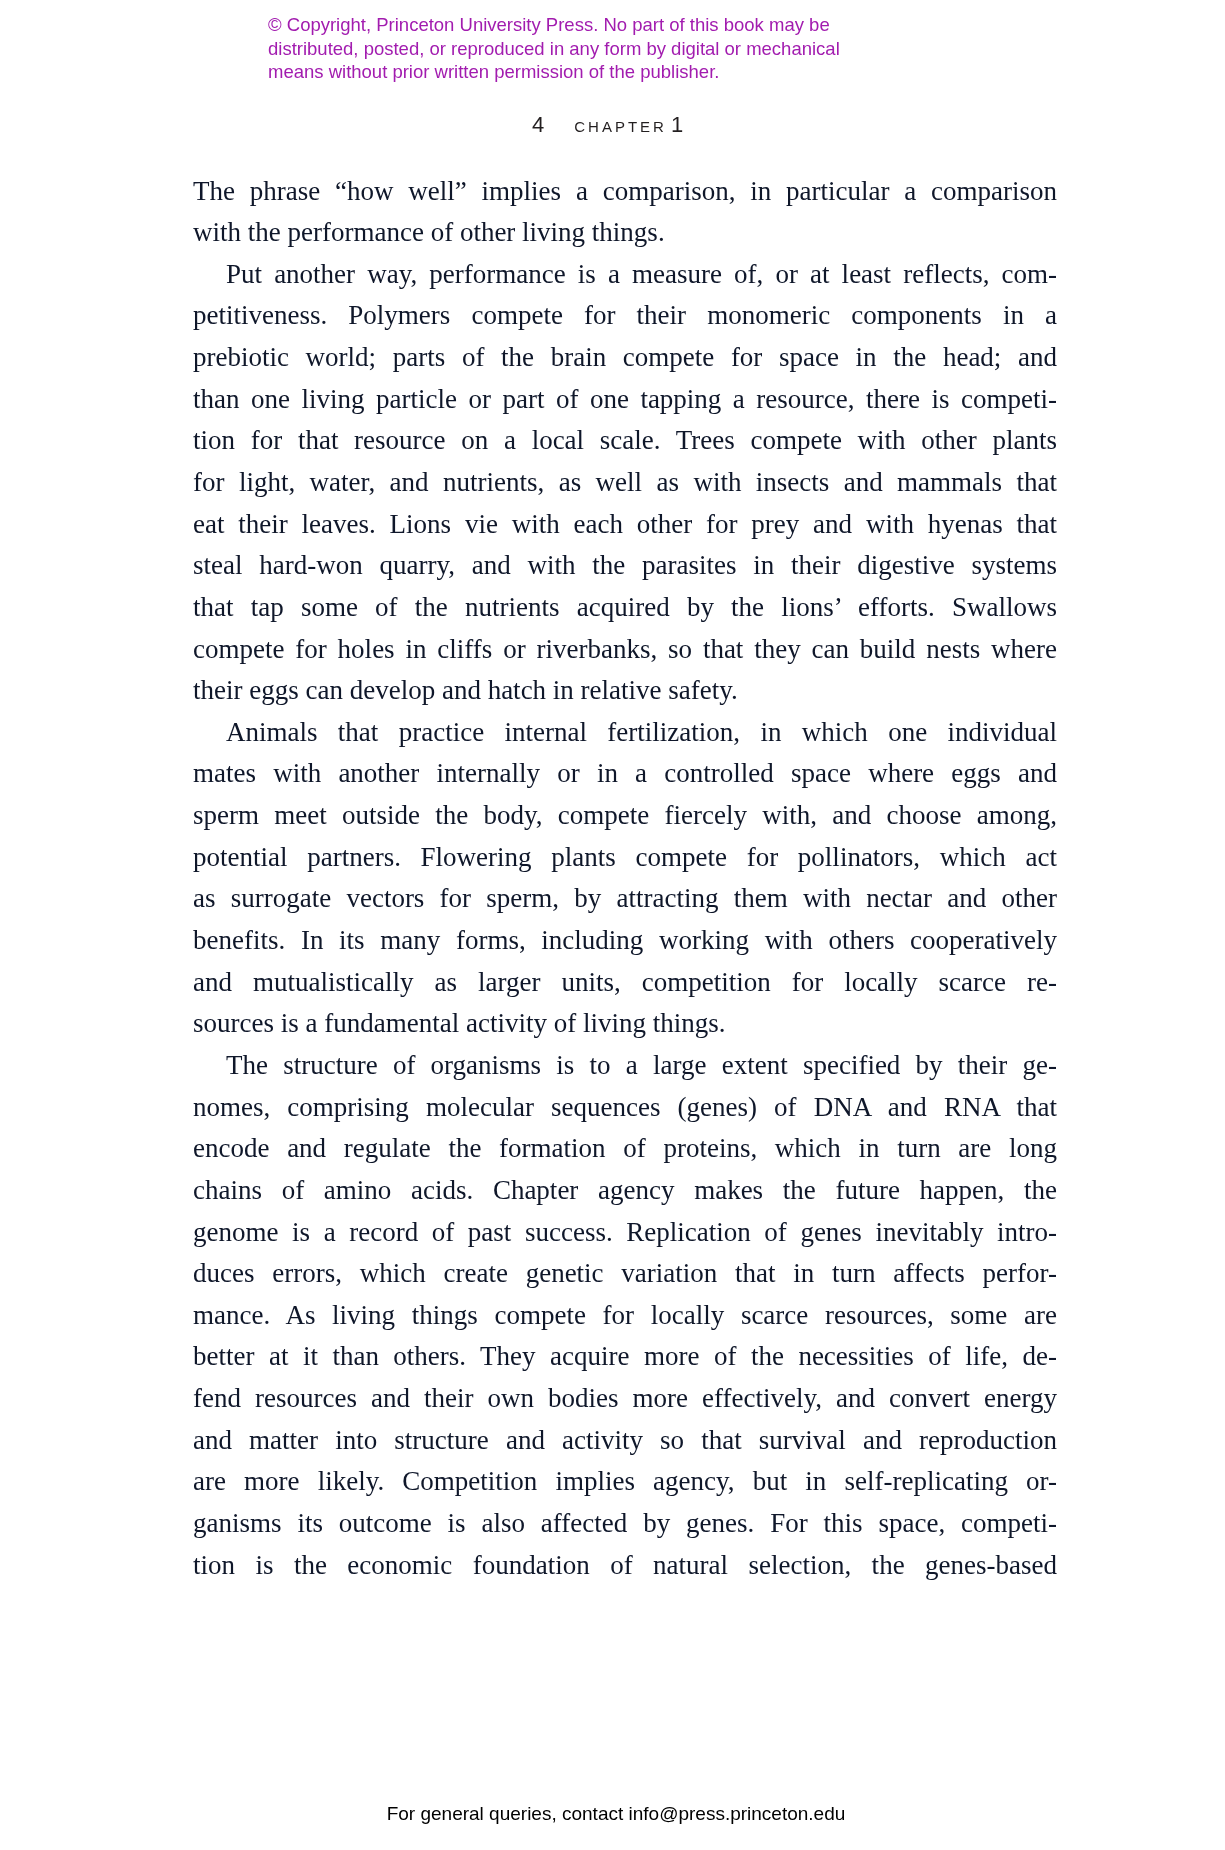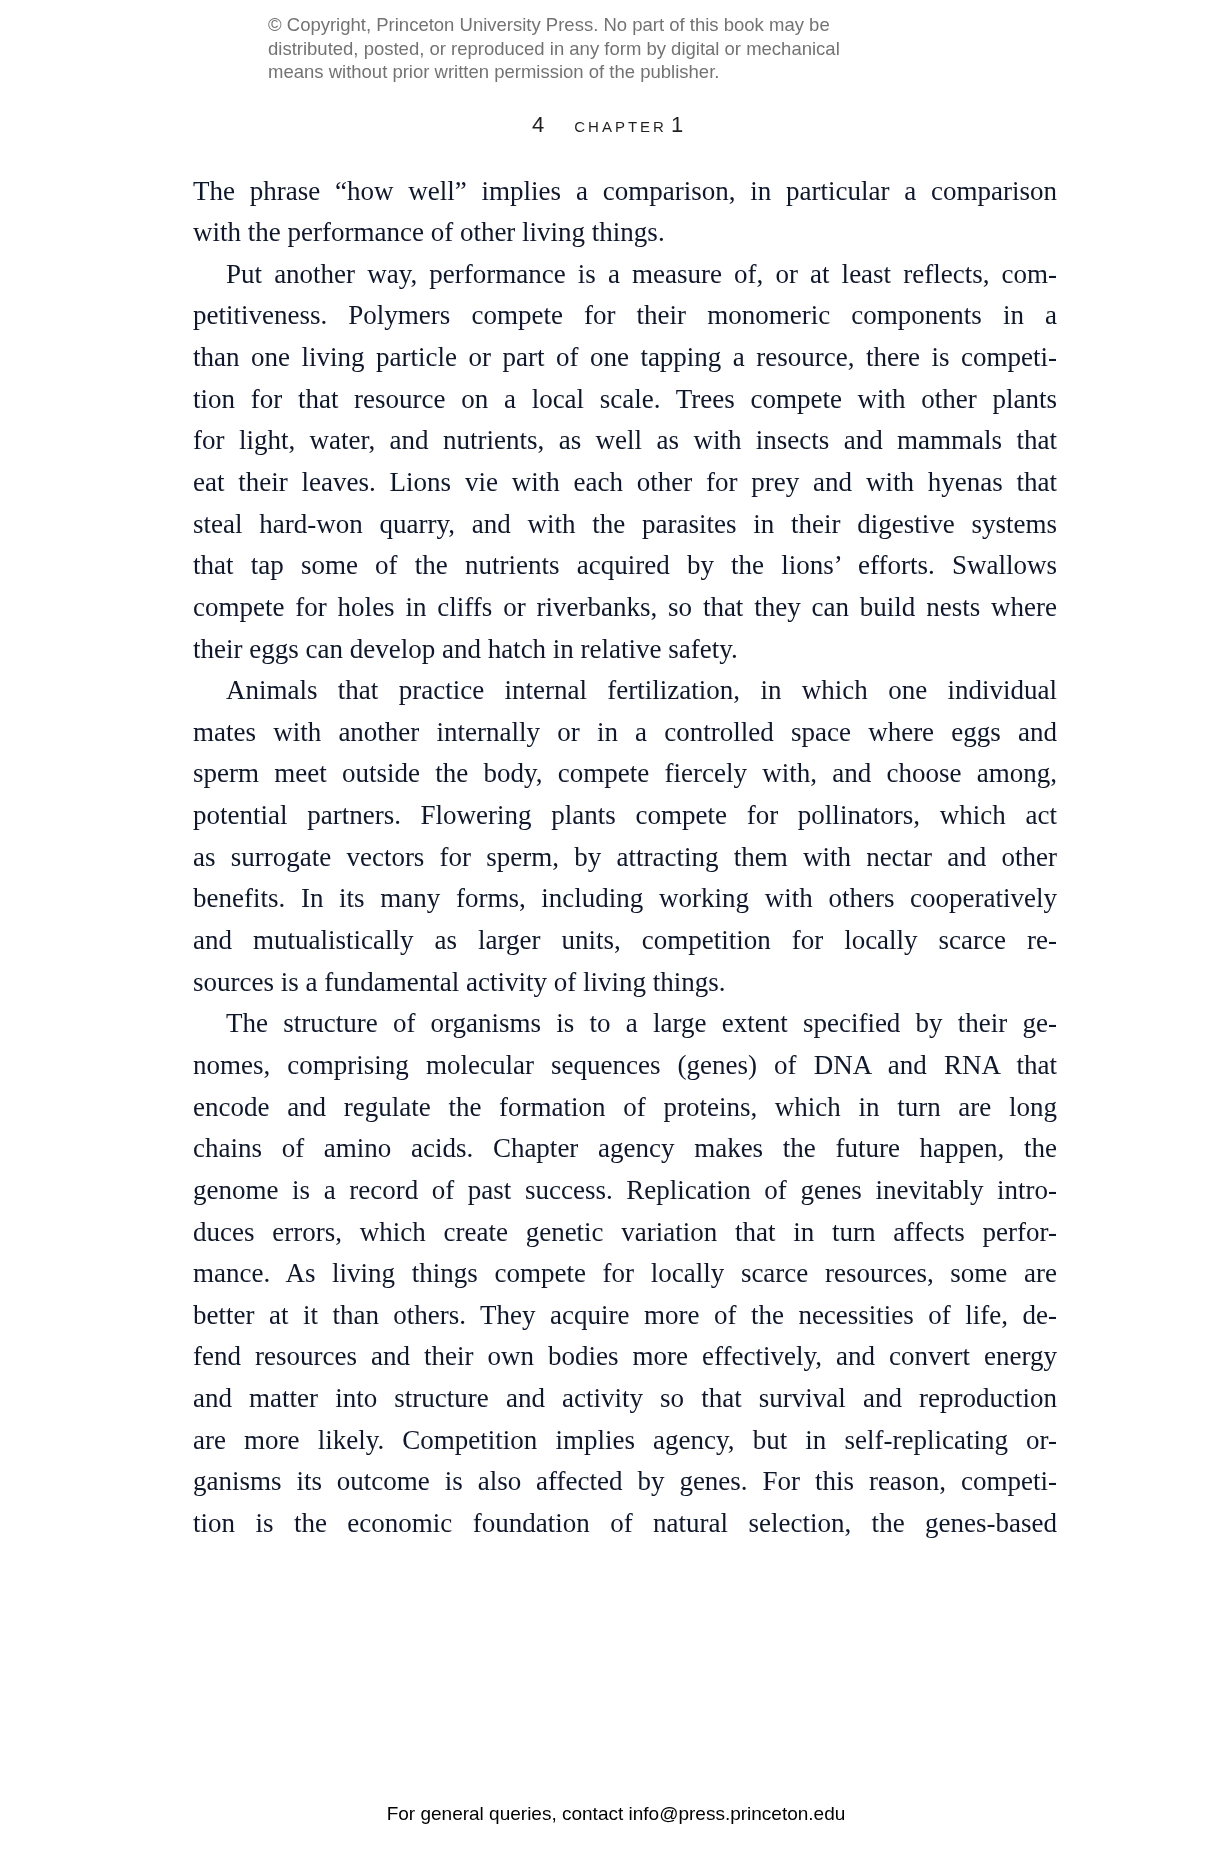--- a/index.html
+++ b/index.html
@@ -15,21 +15,21 @@
     color: #231f20;
   }
   .copyright {
     position: absolute;
     left: 268px;
     top: 13px;
     width: 720px;
     font-family: "Liberation Sans", sans-serif;
     font-size: 18.5px;
     line-height: 23.5px;
-    color: #737373;
+    color: #a21caf;
   }
   .copyright .cline {
     white-space: nowrap;
     display: block;
   }
   .running-head {
     position: absolute;
     left: 532px;
     top: 112px;
     font-family: Liberation Sans, sans-serif;
@@ -102,20 +102,21 @@
 
 <div class="running-head">
   <span class="folio">4</span><span class="chap">Chapter</span><span class="chapnum">1</span>
 </div>
 
 <div class="body-text" id="body-text">
     <div class="line full">The phrase “how well” implies a comparison, in particular a comparison</div>
     <div class="line last">with the performance of other living things.</div>
     <div class="line full indent">Put another way, performance is a measure of, or at least reflects, com-</div>
     <div class="line full">petitiveness. Polymers compete for their monomeric components in a</div>
+    <div class="line full">prebiotic world; parts of the brain compete for space in the head; and</div>
     <div class="line full">than one living particle or part of one tapping a resource, there is competi-</div>
     <div class="line full">tion for that resource on a local scale. Trees compete with other plants</div>
     <div class="line full">for light, water, and nutrients, as well as with insects and mammals that</div>
     <div class="line full">eat their leaves. Lions vie with each other for prey and with hyenas that</div>
     <div class="line full">steal hard-won quarry, and with the parasites in their digestive systems</div>
     <div class="line full">that tap some of the nutrients acquired by the lions’ efforts. Swallows</div>
     <div class="line full">compete for holes in cliffs or riverbanks, so that they can build nests where</div>
     <div class="line last">their eggs can develop and hatch in relative safety.</div>
     <div class="line full indent">Animals that practice internal fertilization, in which one individual</div>
     <div class="line full">mates with another internally or in a controlled space where eggs and</div>
@@ -129,17 +130,17 @@
     <div class="line full">nomes, comprising molecular sequences (genes) of DNA and RNA that</div>
     <div class="line full">encode and regulate the formation of proteins, which in turn are long</div>
     <div class="line full">chains of amino acids. Chapter agency makes the future happen, the</div>
     <div class="line full">genome is a record of past success. Replication of genes inevitably intro-</div>
     <div class="line full">duces errors, which create genetic variation that in turn affects perfor-</div>
     <div class="line full">mance. As living things compete for locally scarce resources, some are</div>
     <div class="line full">better at it than others. They acquire more of the necessities of life, de-</div>
     <div class="line full">fend resources and their own bodies more effectively, and convert energy</div>
     <div class="line full">and matter into structure and activity so that survival and reproduction</div>
     <div class="line full">are more likely. Competition implies agency, but in self-replicating or-</div>
-    <div class="line full">ganisms its outcome is also affected by genes. For this reason, competi-</div>
+    <div class="line full">ganisms its outcome is also affected by genes. For this space, competi-</div>
     <div class="line full">tion is the economic foundation of natural selection, the genes-based</div>
   </div>
 
 <div class="footer">For general queries, contact info@press.princeton.edu</div>
 
 </body></html>

